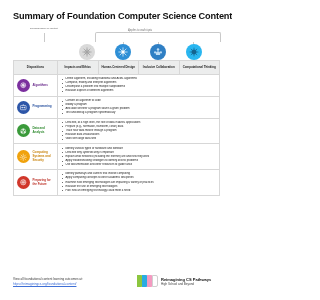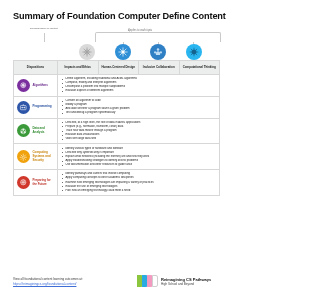--- a/index.html
+++ b/index.html
@@ -176,21 +176,21 @@
   .lm3 { left: 10px; background: #f49ac1; }
   .lm4 { left: 15px; background: #ffffff; border: 0.6px solid #d0d0d0; }
   .logo-txt1 { font-size: 4px; font-weight: bold; color: #111; line-height: 5px; white-space: nowrap;}
   .logo-txt2 { font-size: 3px; color: #444; line-height: 4px; white-space: nowrap;}
 </style>
 </head>
 <body>
 
 <div class="page">
 
-  <div class="title">Summary of Foundation Computer Define Content</div>
+  <div class="title">Summary of Foundation Computer Science Content</div>
 
   <div class="annot">
     <div class="annot-left">Encompasses all content</div>
     <div class="brace-left"></div>
     <div class="annot-right">Applies to each topic</div>
     <div class="brace-right"></div>
     <div class="tick" style="left:123px;"></div>
     <div class="tick" style="left:158px;"></div>
     <div class="tick" style="left:193px;"></div>
   </div>

